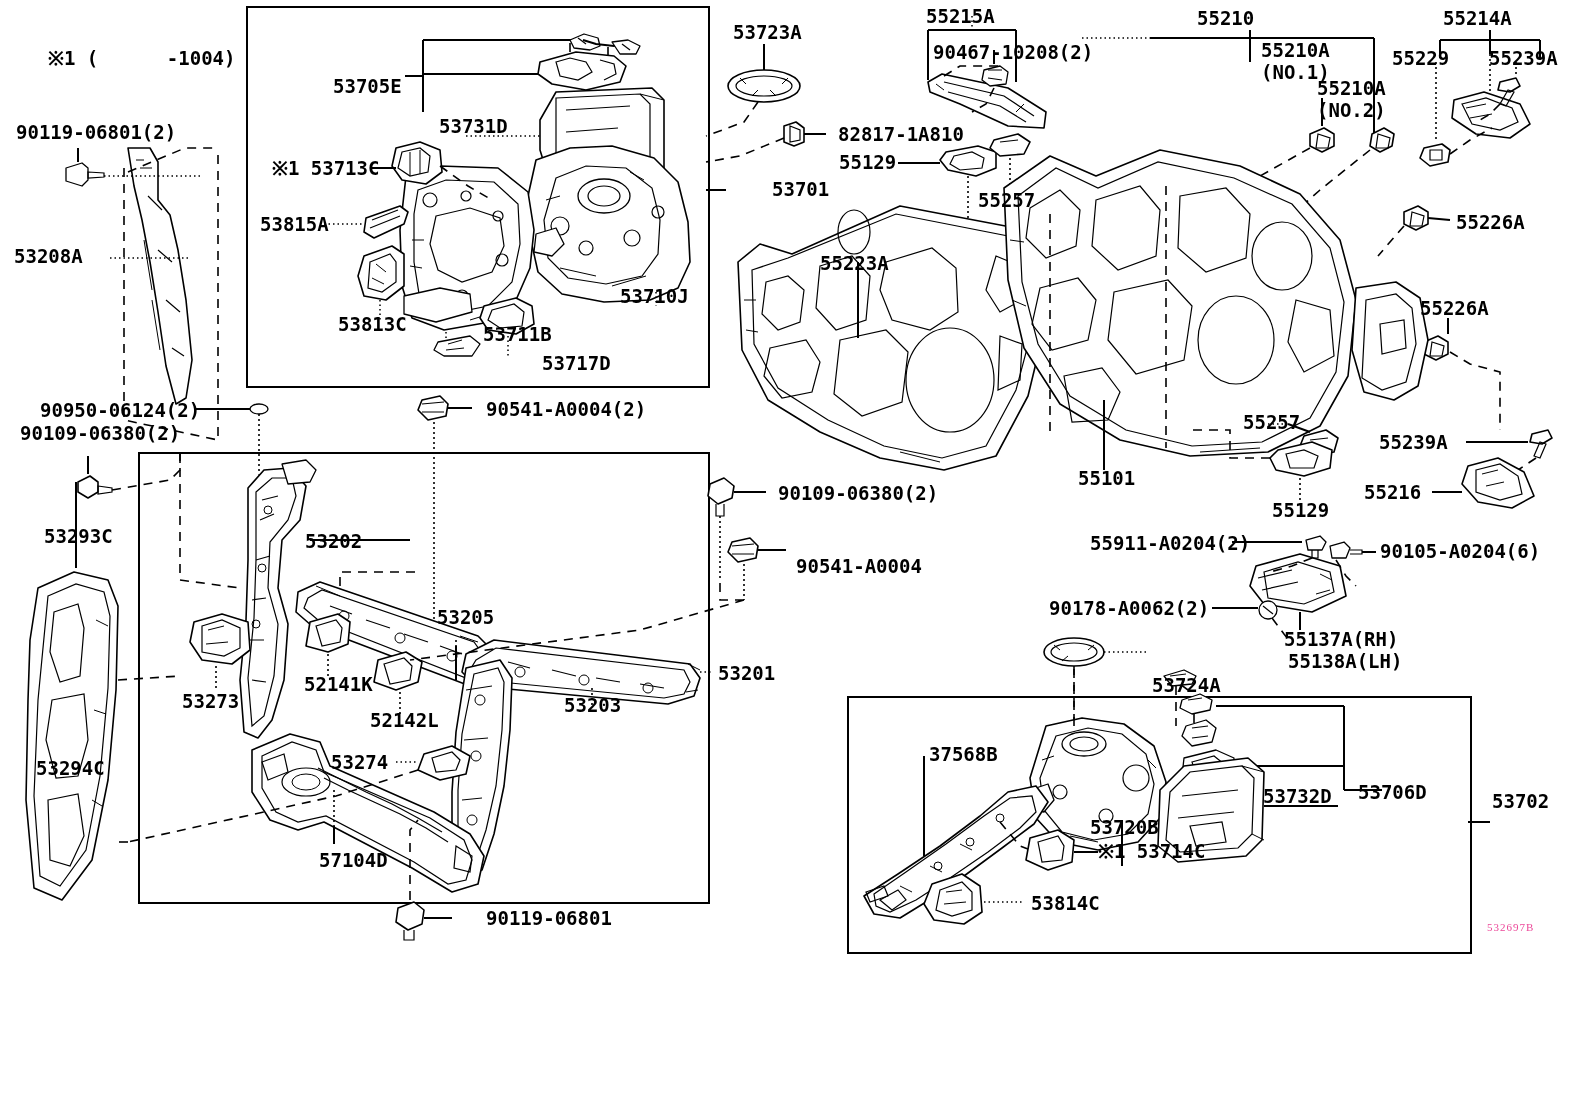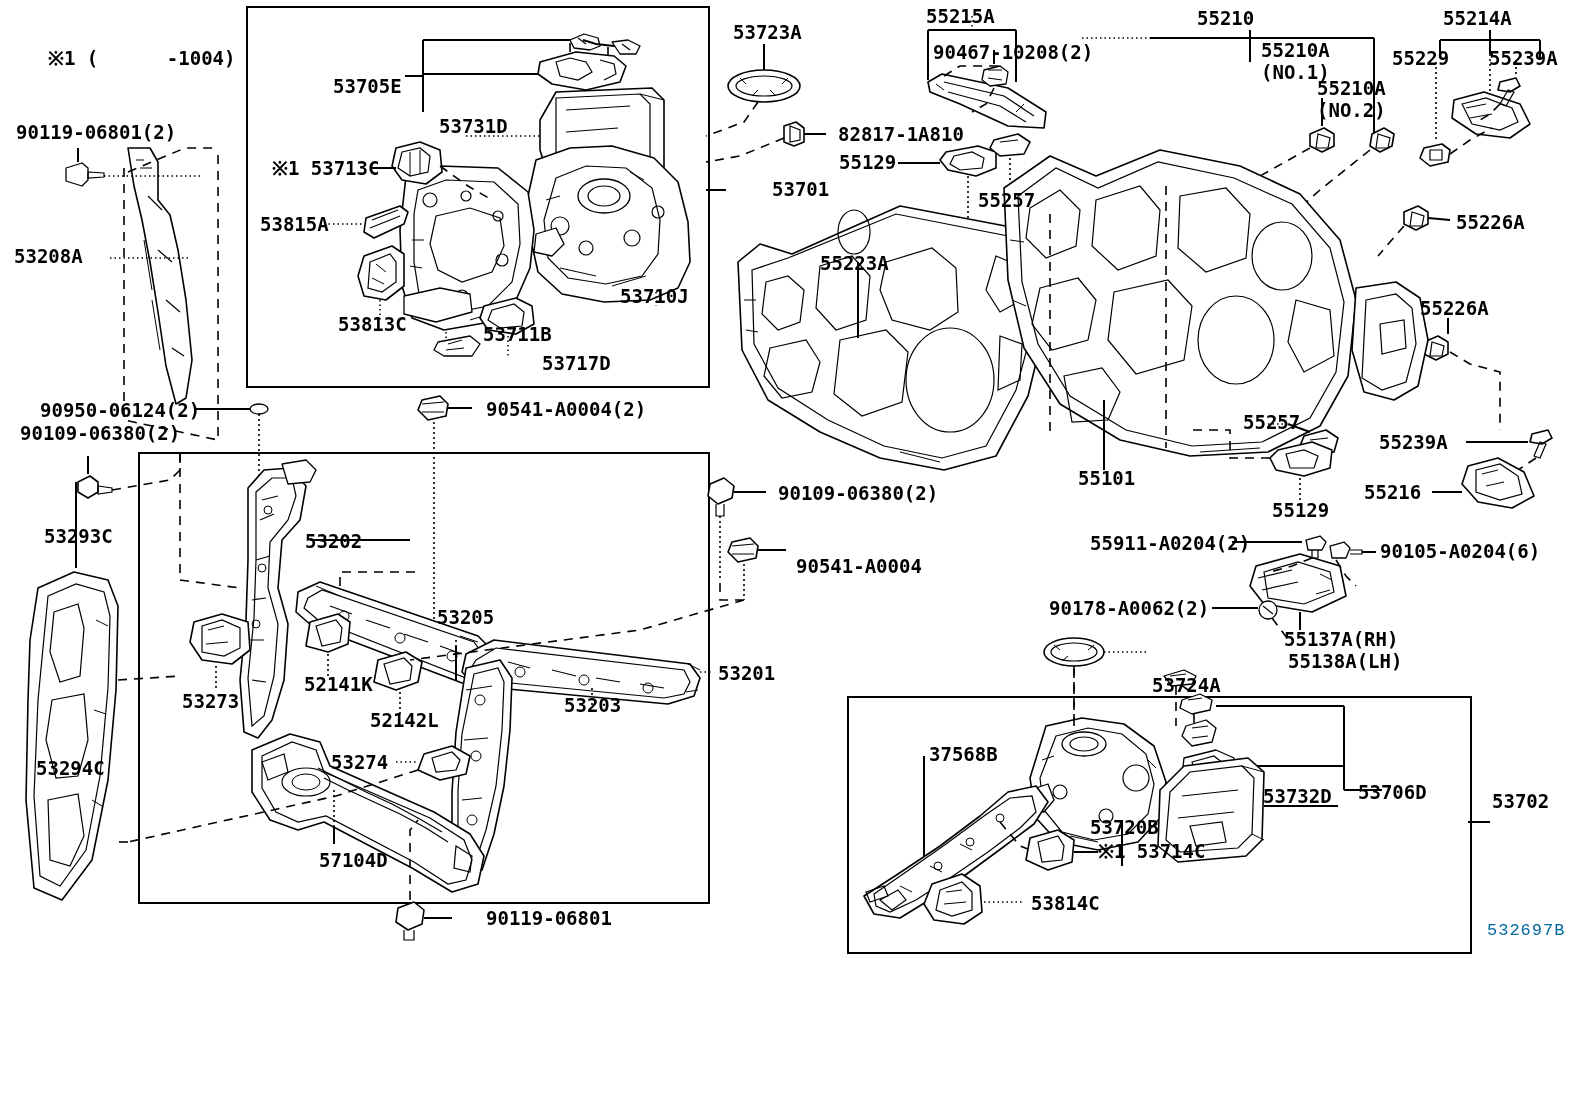--- a/index.html
+++ b/index.html
@@ -15,24 +15,24 @@
     font-family:"DejaVu Sans Mono","Liberation Mono",monospace;
     font-size:19px;
     font-weight:bold;
     color:#000000;
     white-space:pre;
     letter-spacing:0px;
     line-height:1.15;
   }
   .code{
     position:absolute;
-    font-family:Liberation Mono, monospace;
-    font-size:17px;
+    font-family:Liberation Serif, serif;
+    font-size:11px;
     font-weight:normal;
-    color:#0369a1;
+    color:#ec4899;
     letter-spacing:1px;
   }
   .box{
     position:absolute;
     border:2px solid #000;
     background:transparent;
   }
   svg.art{position:absolute;left:0;top:0;width:1592px;height:1099px;pointer-events:none;}
   .ref{fill:none;stroke:#000;}
   .solid{stroke-width:2;}

